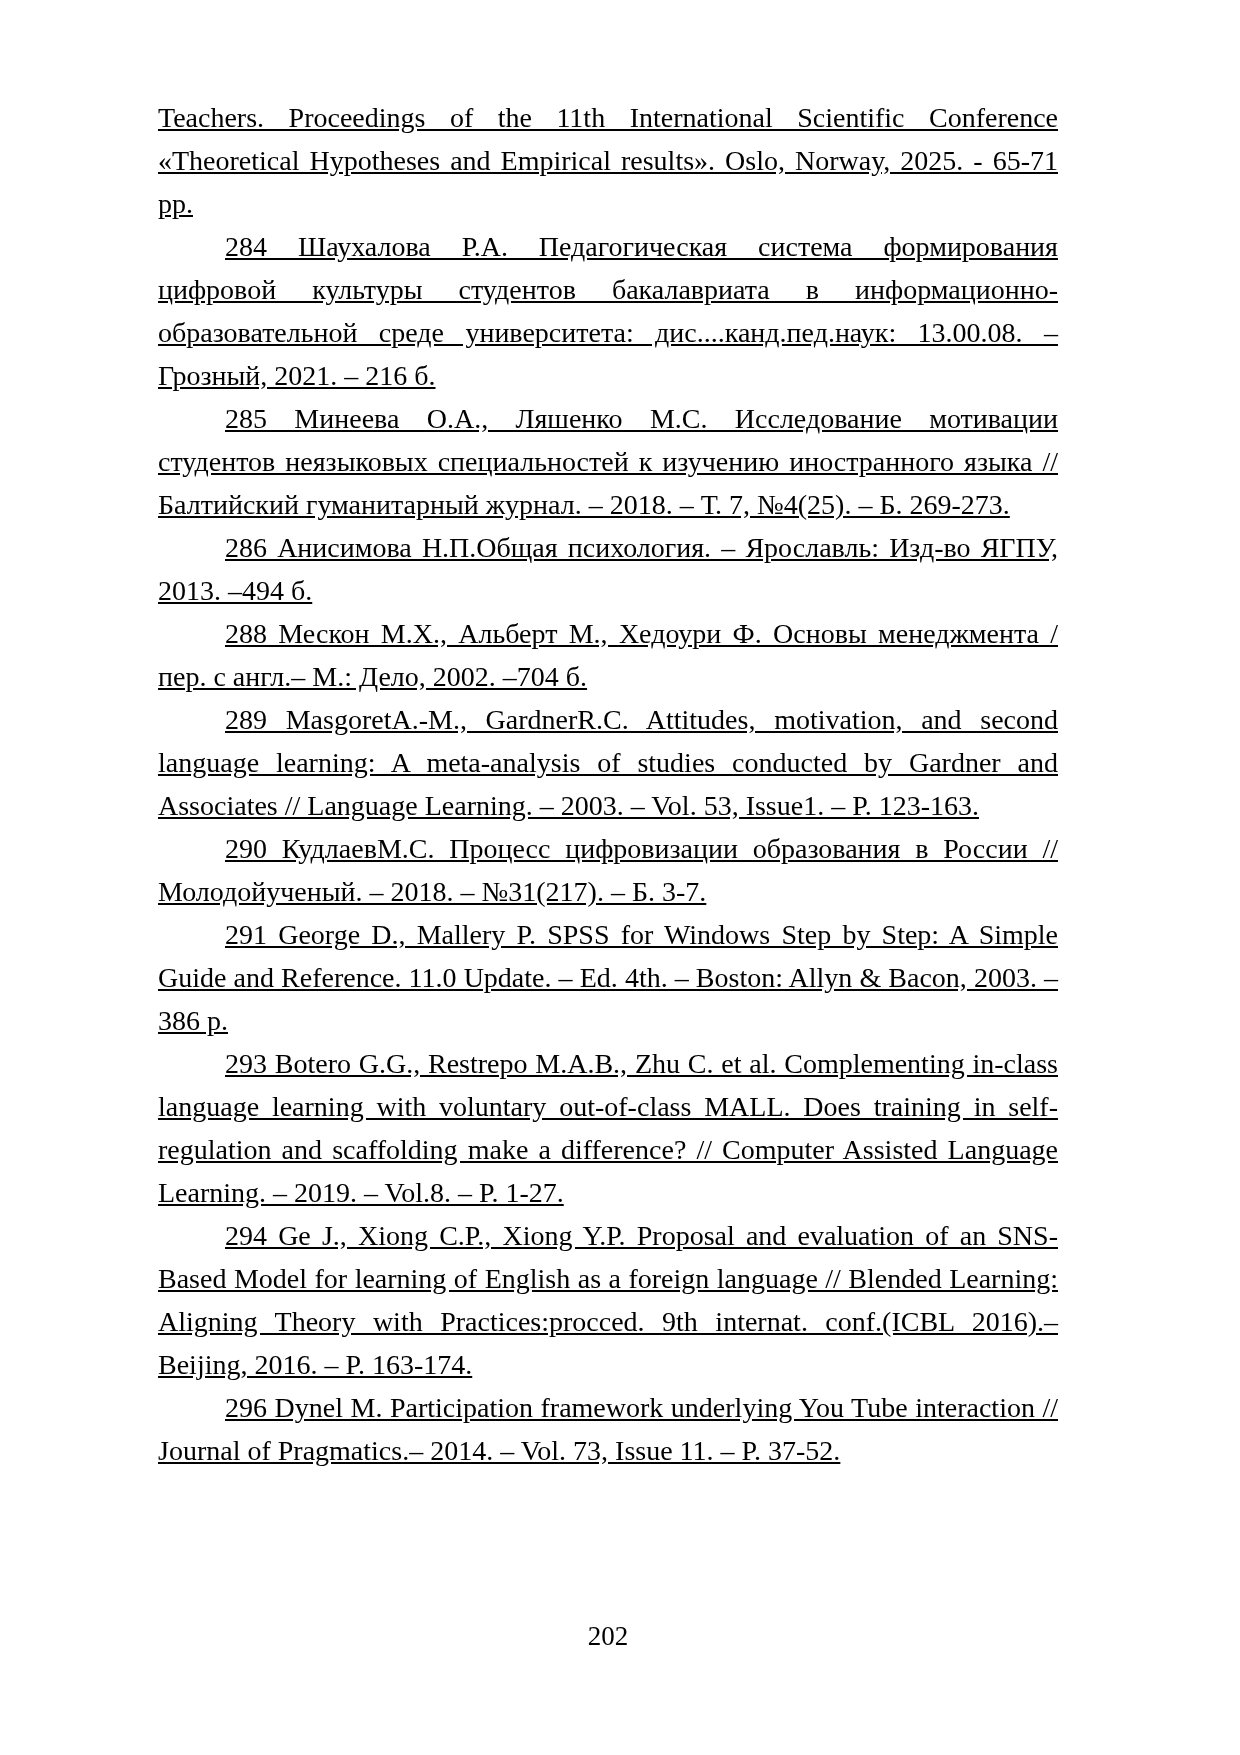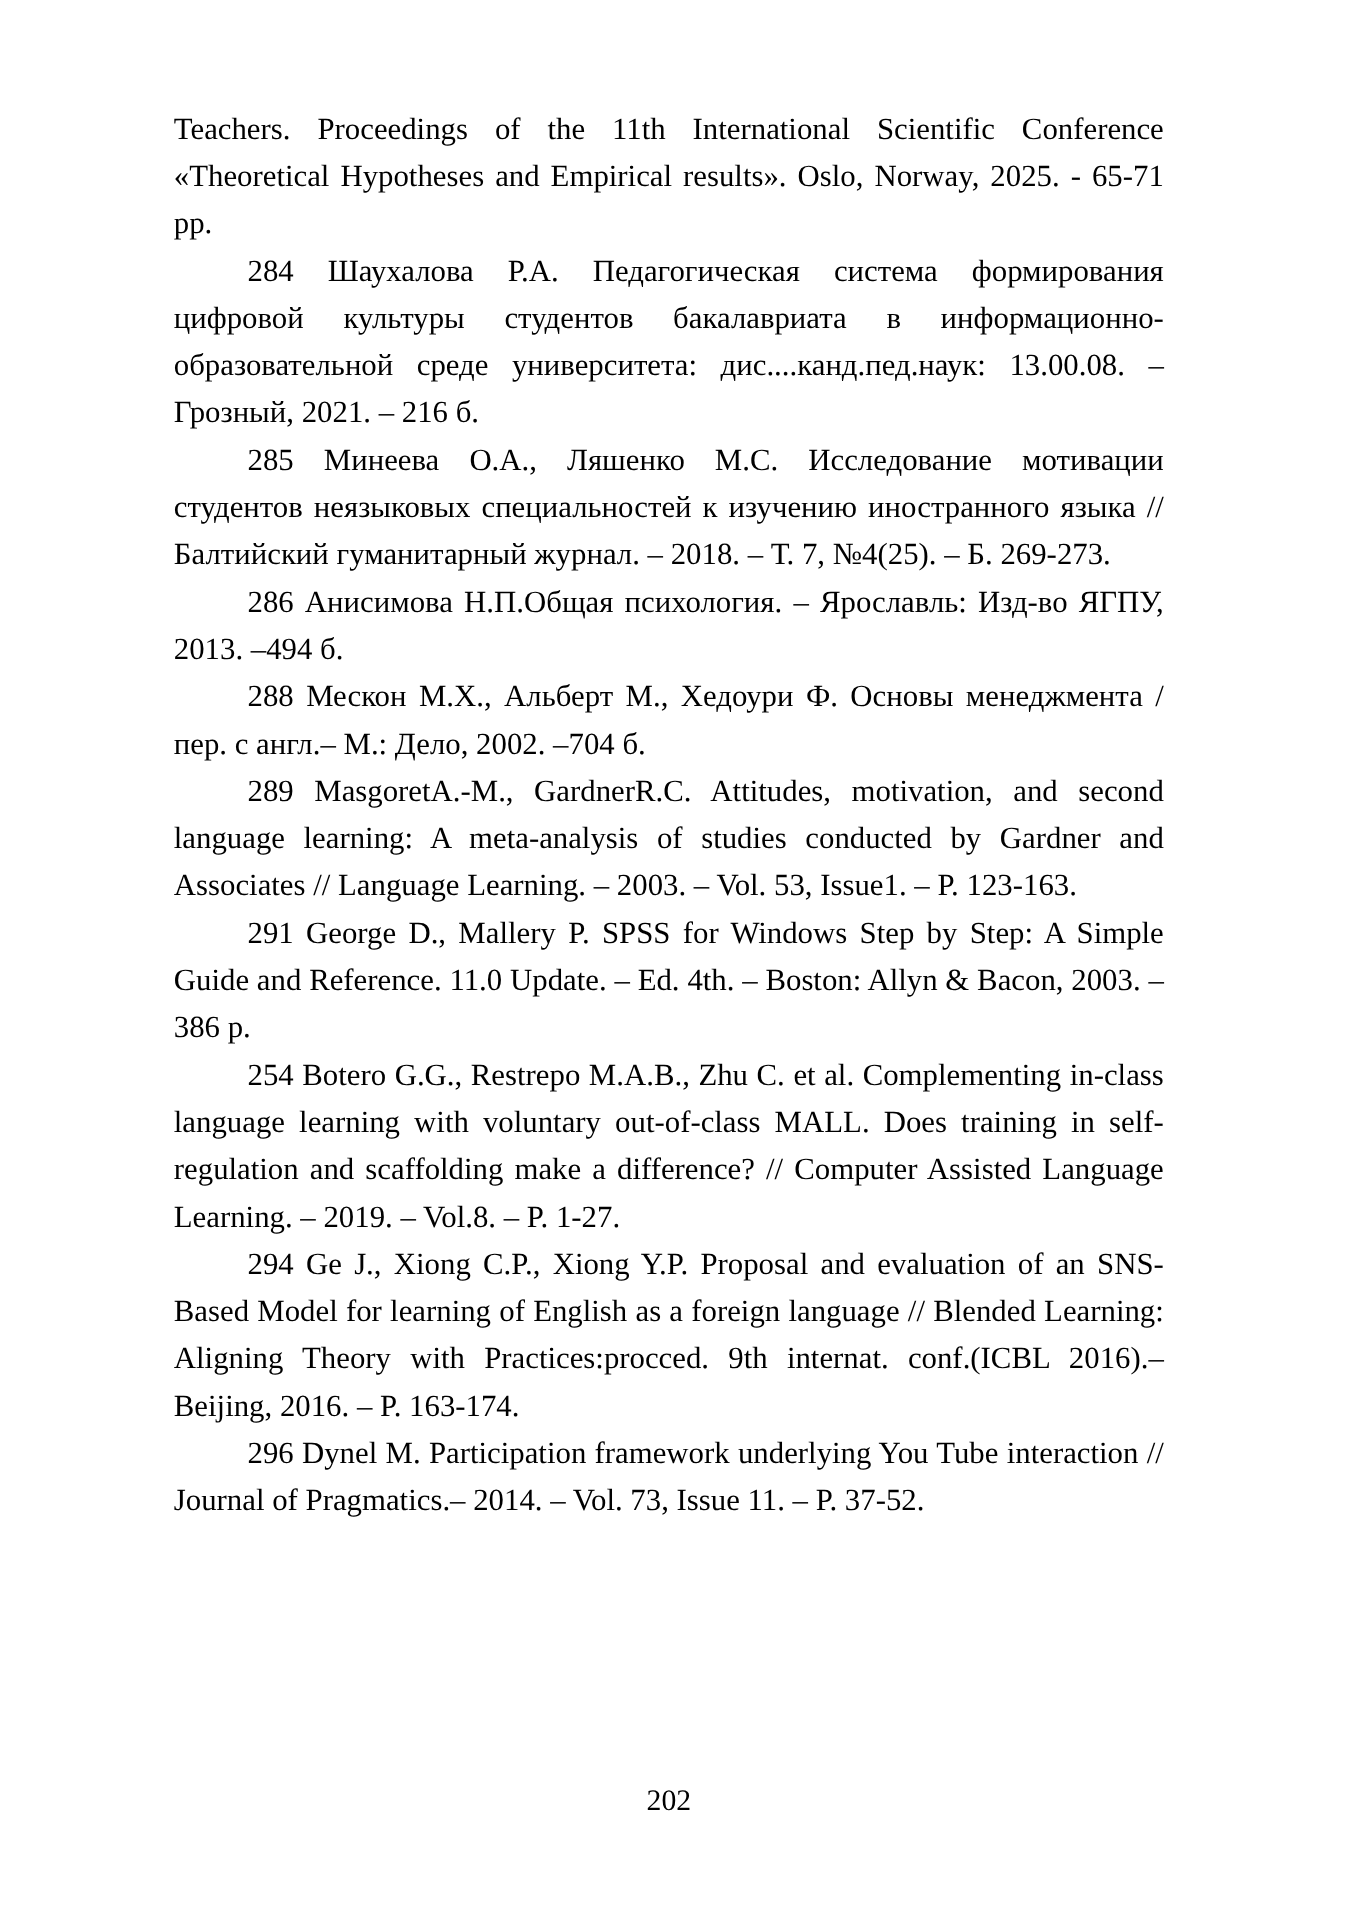--- a/index.html
+++ b/index.html
@@ -21,20 +21,21 @@
     left: 158px;
     top: 96px;
     width: 900px;
     font-size: 28px;
     line-height: 43px;
     text-align: justify;
   }
   .ref {
     margin: 0;
     padding: 0;
+    text-decoration: underline;
   }
   .ref.indent {
     text-indent: 67px;
   }
   .page-footer {
     position: absolute;
     left: 158px;
     top: 1618px;
     width: 900px;
     text-align: center;
@@ -46,21 +47,22 @@
 <body>
 
 <div class="page">
   <section class="refs" id="refs">
       <p class="ref">Teachers. Proceedings of the 11th International Scientific Conference «Theoretical Hypotheses and Empirical results». Oslo, Norway, 2025. - 65-71 pp.</p>
       <p class="ref indent">284 Шаухалова Р.А. Педагогическая система формирования цифровой культуры студентов бакалавриата в информационно-образовательной среде университета: дис....канд.пед.наук: 13.00.08. – Грозный, 2021. – 216 б.</p>
       <p class="ref indent">285 Минеева О.А., Ляшенко М.С. Исследование мотивации студентов неязыковых специальностей к изучению иностранного языка // Балтийский гуманитарный журнал. – 2018. – Т. 7, №4(25). – Б. 269-273.</p>
       <p class="ref indent">286 Анисимова Н.П.Общая психология. – Ярославль: Изд-во ЯГПУ, 2013. –494 б.</p>
       <p class="ref indent">288 Мескон М.Х., Альберт М., Хедоури Ф. Основы менеджмента / пер. с англ.– М.: Дело, 2002. –704 б.</p>
       <p class="ref indent">289 MasgoretA.-M., GardnerR.C. Attitudes, motivation, and second language learning: A meta-analysis of studies conducted by Gardner and Associates // Language Learning. – 2003. – Vol. 53, Issue1. – P. 123-163.</p>
+      <p class="ref indent">290 КудлаевМ.С. Процесс цифровизации образования в России // Молодойученый. – 2018. – №31(217). – Б. 3-7.</p>
       <p class="ref indent">291 George D., Mallery P. SPSS for Windows Step by Step: A Simple Guide and Reference. 11.0 Update. – Ed. 4th. – Boston: Allyn &amp; Bacon, 2003. – 386 p.</p>
-      <p class="ref indent">254 Botero G.G., Restrepo M.A.B., Zhu C. et al. Complementing in-class language learning with voluntary out-of-class MALL. Does training in self-regulation and scaffolding make a difference? // Computer Assisted Language Learning. – 2019. – Vol.8. – P. 1-27.</p>
+      <p class="ref indent">293 Botero G.G., Restrepo M.A.B., Zhu C. et al. Complementing in-class language learning with voluntary out-of-class MALL. Does training in self-regulation and scaffolding make a difference? // Computer Assisted Language Learning. – 2019. – Vol.8. – P. 1-27.</p>
       <p class="ref indent">294 Ge J., Xiong C.P., Xiong Y.P. Proposal and evaluation of an SNS-Based Model for learning of English as a foreign language // Blended Learning: Aligning Theory with Practices:procced. 9th internat. conf.(ICBL 2016).– Beijing, 2016. – P. 163-174.</p>
       <p class="ref indent">296 Dynel M. Participation framework underlying You Tube interaction // Journal of Pragmatics.– 2014. – Vol. 73, Issue 11. – P. 37-52.</p>
     </section>
   <footer class="page-footer">
     <span>202</span>
   </footer>
 </div>
 
 </body></html>

